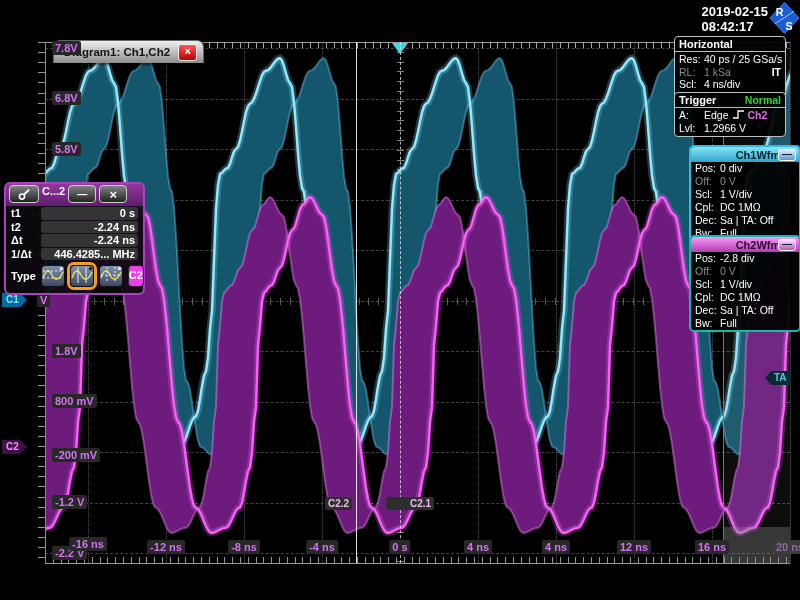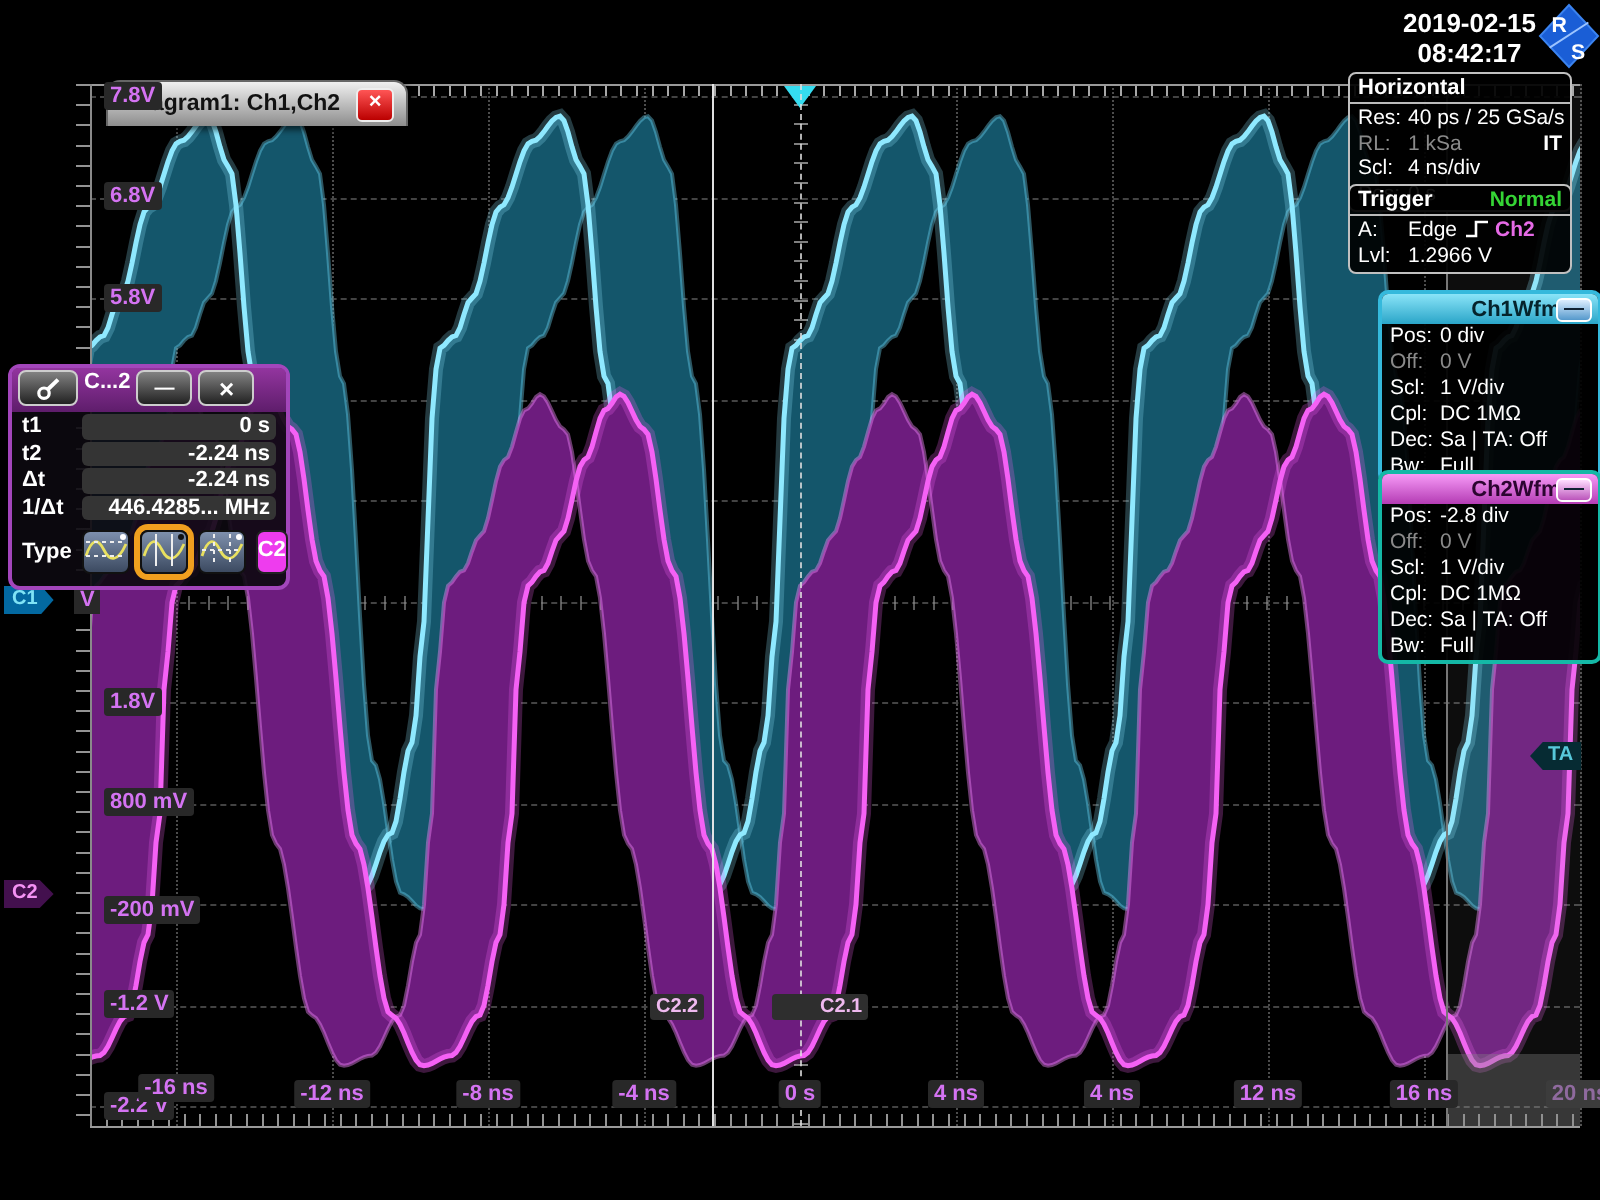--- a/index.html
+++ b/index.html
@@ -43,21 +43,21 @@
   .chbadge{position:absolute;font-size:10px;font-weight:bold;line-height:14px;padding:0 8px 0 4px;}
   .c1badge{color:#7fe3f5;background:#0369a1;clip-path:polygon(0 0,75% 0,100% 50%,75% 100%,0 100%);}
   .c2badge{color:#f492f4;background:#43104e;clip-path:polygon(0 0,72% 0,100% 50%,72% 100%,0 100%);}
   .tabadge{color:#57c8da;background:#062b33;clip-path:polygon(25% 0,100% 0,100% 100%,25% 100%,0 50%);
      padding:0 4px 0 9px;border:0;}
   .vrem{position:absolute;background:#282828;color:#d473f2;font-size:11px;font-weight:bold;
      line-height:14px;padding:0 3px;}
   .trig-tri{width:0;height:0;border-left:8px solid transparent;border-right:8px solid transparent;
      border-top:11px solid #35dcf0;}
   
-  .datetime{right:32px;top:4px;text-align:center;color:#fff;font-size:13px;font-weight:bold;line-height:15px;}
+  .datetime{right:32px;top:4px;text-align:left;color:#fff;font-size:13px;font-weight:bold;line-height:15px;}
   
   .tab{left:53px;top:40px;height:22px;background:linear-gradient(#f0f0f0,#b9b9b9 55%,#8d8d8d);
      border:1px solid #666;border-bottom:none;border-radius:7px 7px 0 0;display:flex;align-items:center;
      gap:8px;padding:0 6px 0 10px;box-shadow:2px 2px 3px rgba(0,0,0,.6);}
   .tab .tlabel{color:#111;font-size:11.5px;font-weight:bold;}
   .tab .close{width:17px;height:15px;border-radius:3px;background:linear-gradient(#f55,#b00);
      border:1px solid #eee;color:#fff;font-size:11px;font-weight:bold;line-height:13px;text-align:center;cursor:pointer;}
   
   .infopanel{position:absolute;left:674px;width:110px;background:rgba(0,0,0,.92);border:1px solid #c0c0c0;
      border-radius:4px;color:#fff;font-size:10.5px;padding:1px 0 2px;}

